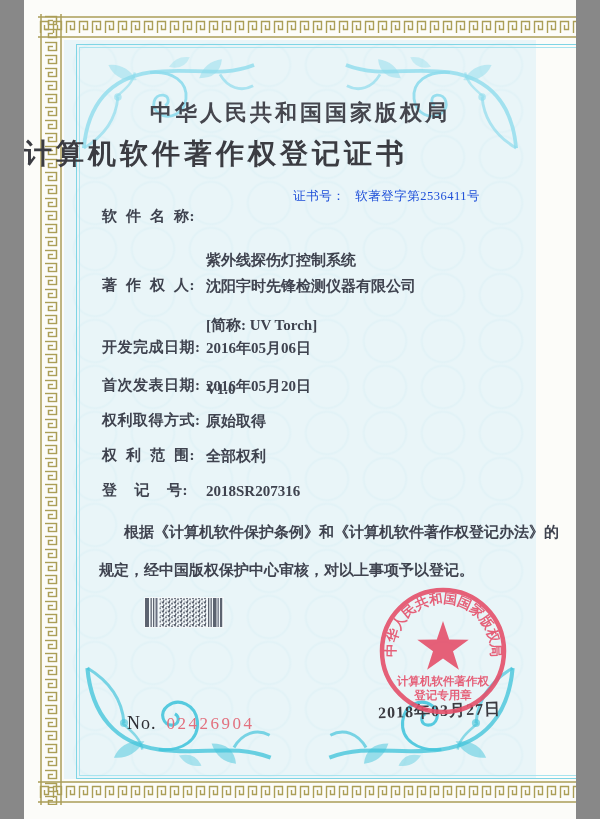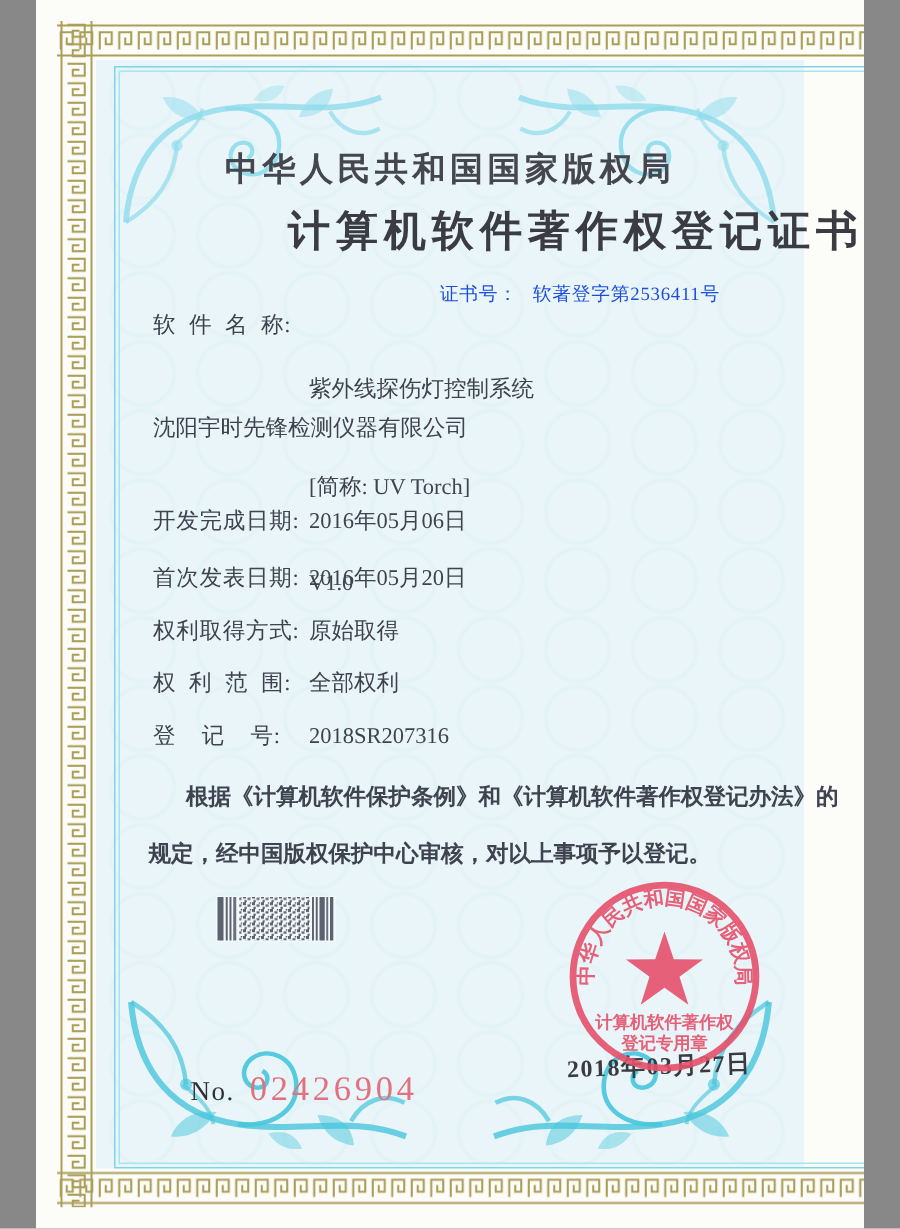--- a/index.html
+++ b/index.html
@@ -48,51 +48,51 @@
   .flourish.br{right:54px;bottom:41px;color:#46c5db;transform:scale(-1,-1);width:200px;height:112px;}
 
   
   .authority{
     position:absolute;left:0;right:0;top:98px;
     text-align:center;font-size:22px;font-weight:bold;
     letter-spacing:3px;color:#45464e;
   }
   .cert-title{
     position:absolute;left:0;right:0;top:135px;
-    text-align:right;font-size:28px;font-weight:bold;
+    text-align:left;font-size:28px;font-weight:bold;
     letter-spacing:4px;color:#3b3c42;
   }
   .cert-no{
     position:absolute;right:96px;top:188px;
     font-size:12.5px;color:#1d4ed8;letter-spacing:.5px;
   }
   .cert-no .lbl{margin-right:10px;}
   .field-row{
     position:absolute;left:78px;
-    font-size:15px;color:#3f434f;font-weight:400;
+    font-size:15px;color:#3f434f;font-weight:700;
     display:flex;align-items:flex-start;
   }
   .field-label{
     display:inline-block;width:104px;white-space:pre;flex:0 0 auto;
     letter-spacing:.5px;
   }
   .field-value{white-space:pre;line-height:21.5px;}
   .field-value div{margin:0;}
   .statement{
     position:absolute;left:75px;right:68px;top:513px;
     font-size:15px;color:#3f434f;line-height:38px;font-weight:600;
   }
   .statement .l1{text-indent:25px;white-space:nowrap;}
   .statement .l2{white-space:nowrap;}
   .barcode{position:absolute;left:120px;top:597px;width:80px;height:31px;}
   .serial{
     position:absolute;left:103px;top:713px;
     font-size:18px;color:#2e2e34;letter-spacing:1px;
   }
-  .serial .num{color:#e2707e;font-size:23px;letter-spacing:2.5px;margin-left:10px;}
+  .serial .num{color:#e2707e;font-size:17px;letter-spacing:2.5px;margin-left:10px;}
   .issue-date{
     position:absolute;left:354px;top:701px;z-index:4;
     font-size:16px;font-weight:600;color:#3a3a40;letter-spacing:1px;
     transform:rotate(-2deg);white-space:nowrap;
   }
   .seal{position:absolute;left:352px;top:584px;width:134px;height:134px;z-index:5;opacity:.9;}
   .defs-holder{position:absolute;width:0;height:0;overflow:hidden;}
 </style>
 </head>
 <body>
@@ -174,20 +174,21 @@
 
   <div class="field-row" style="top:207px">
     <span class="field-label">软  件  名  称:</span>
     <span class="field-value">
       <div>紫外线探伤灯控制系统</div>
       <div>[简称: UV Torch]</div>
       <div>V1.0</div>
     </span>
   </div>
   <div class="field-row" style="top:276px">
+    <span class="field-label">著  作  权  人:</span>
     <span class="field-value">沈阳宇时先锋检测仪器有限公司</span>
   </div>
   <div class="field-row" style="top:338px">
     <span class="field-label">开发完成日期:</span>
     <span class="field-value">2016年05月06日</span>
   </div>
   <div class="field-row" style="top:376px">
     <span class="field-label">首次发表日期:</span>
     <span class="field-value">2016年05月20日</span>
   </div>

